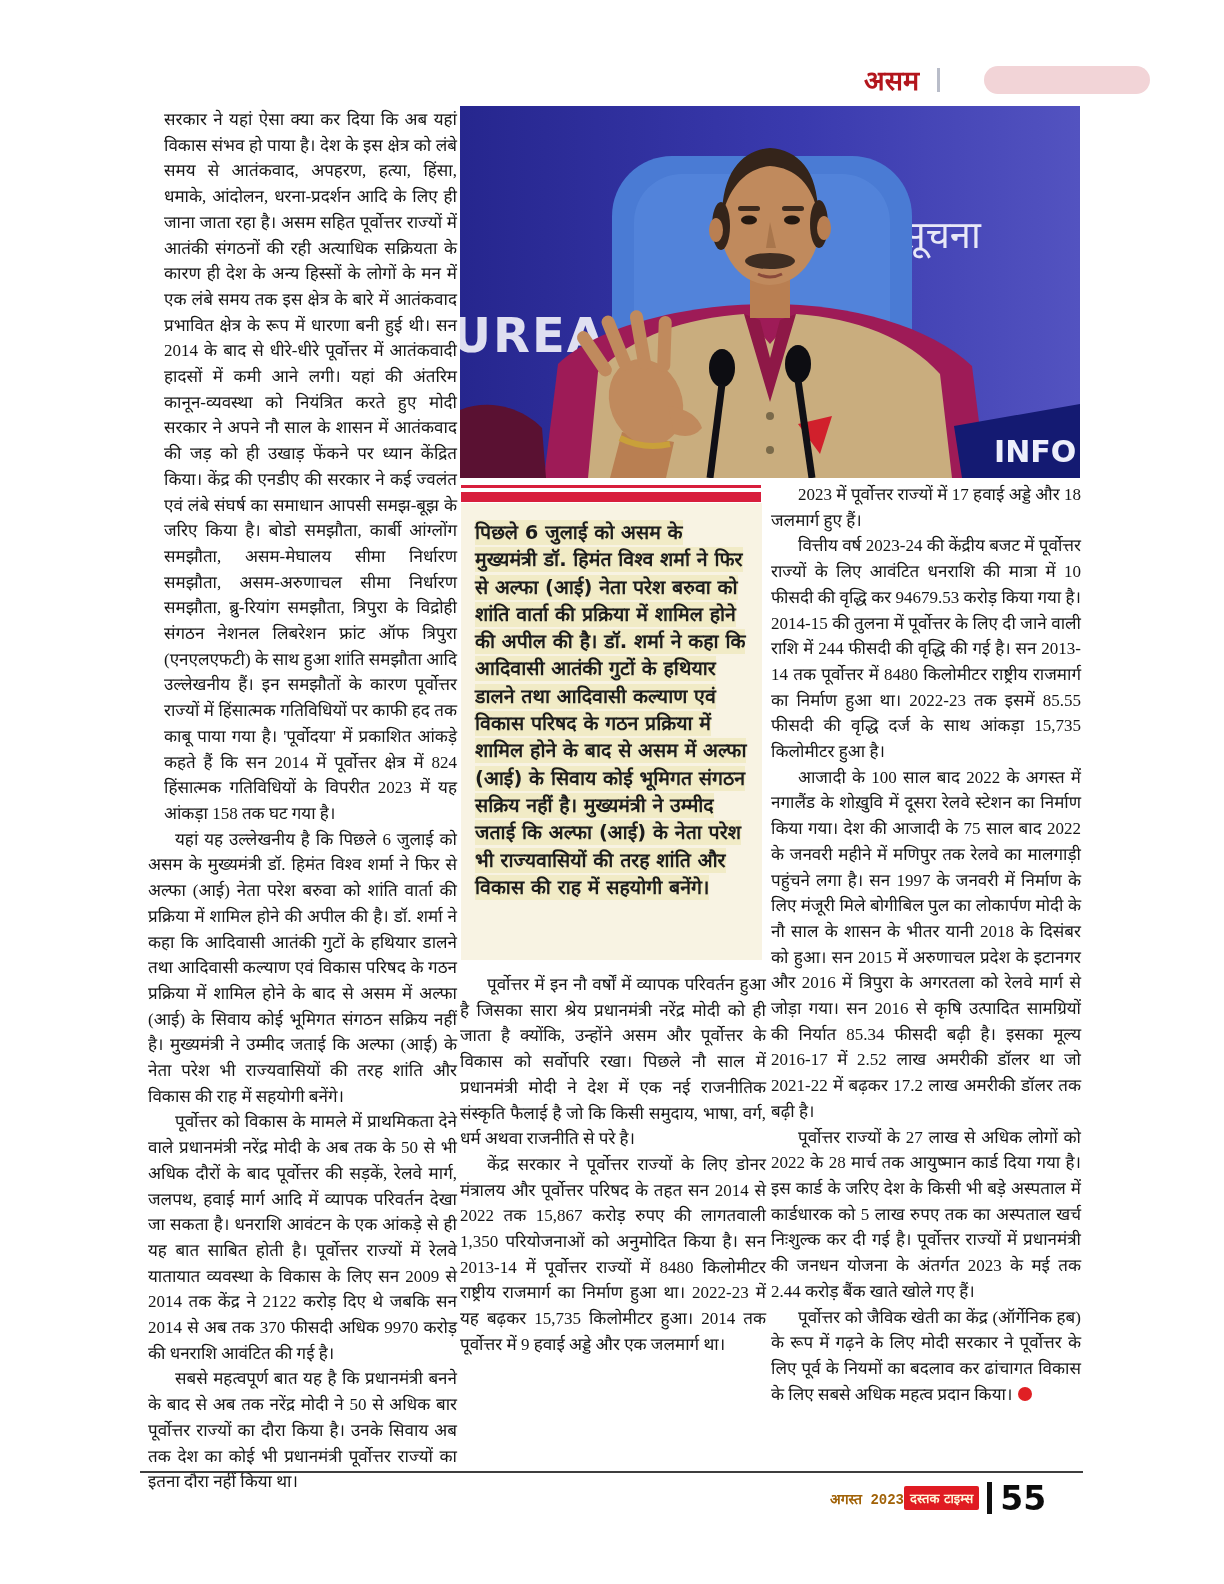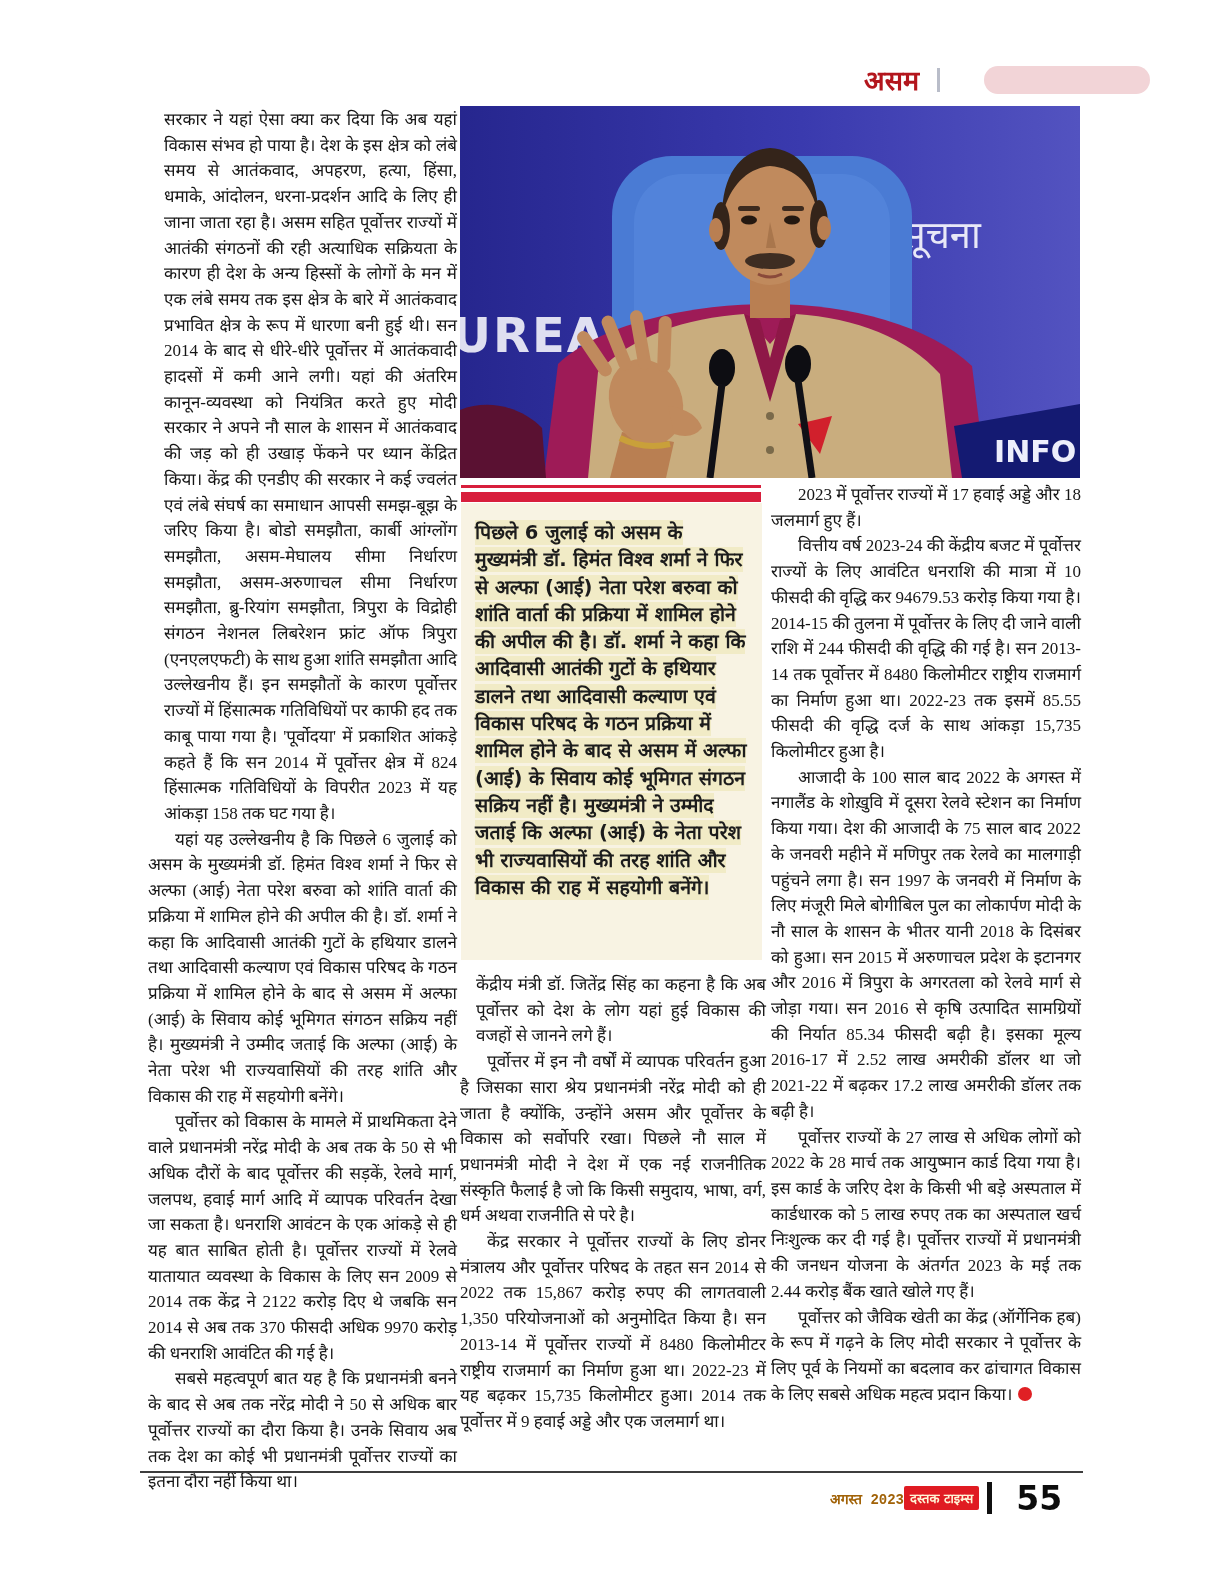--- a/index.html
+++ b/index.html
@@ -43,21 +43,21 @@
     background:var(--dot-red);margin-left:6px;vertical-align:-1px;}
   
   .footer-rule{left:140px;top:1471px;width:943px;height:2px;background:var(--footer-rule);}
   .footer-row{left:830px;top:1480px;height:36px;display:flex;align-items:center;}
   .footer-issue{font-family:Liberation Mono, monospace;font-weight:bold;
     font-size:14px;color:#a16207;}
   .footer-logo{background:var(--logo-red);color:#fff4d6;
     font-family:"DejaVu Sans","Liberation Sans",sans-serif;font-weight:bold;font-size:13px;
     padding:3px 6px;border-radius:2px;white-space:nowrap;}
   .footer-bar{margin-left:8px;width:5px;height:32px;background:#101010;}
-  .footer-page{margin-left:24px;font-family:"DejaVu Sans","Liberation Sans",sans-serif;
+  .footer-page{margin-left:8px;font-family:"DejaVu Sans","Liberation Sans",sans-serif;
     font-weight:bold;font-size:33px;color:#0c0c0c;line-height:1;}
 </style>
 </head>
 <body>
 
 <div class="abs header-row">
   <span class="section-label">असम</span>
   <span class="header-divider"></span>
   <span class="header-pill"></span>
 </div>
@@ -130,21 +130,20 @@
   <p class="para">सबसे महत्वपूर्ण बात यह है कि प्रधानमंत्री बनने के बाद से अब तक नरेंद्र मोदी ने 50 से अधिक बार पूर्वोत्तर राज्यों का दौरा किया है। उनके सिवाय अब तक देश का कोई भी प्रधानमंत्री पूर्वोत्तर राज्यों का इतना दौरा नहीं किया था।</p>
 </div>
 
 <div class="abs rule-thin"></div>
 <div class="abs rule-thick"></div>
 <div class="abs quote-box">
   <span class="quote-text">पिछले 6 जुलाई को असम के मुख्यमंत्री डॉ. हिमंत विश्व शर्मा ने फिर से अल्फा (आई) नेता परेश बरुवा को शांति वार्ता की प्रक्रिया में शामिल होने की अपील की है। डॉ. शर्मा ने कहा कि आदिवासी आतंकी गुटों के हथियार डालने तथा आदिवासी कल्याण एवं विकास परिषद के गठन प्रक्रिया में शामिल होने के बाद से असम में अल्फा (आई) के सिवाय कोई भूमिगत संगठन सक्रिय नहीं है। मुख्यमंत्री ने उम्मीद जताई कि अल्फा (आई) के नेता परेश भी राज्यवासियों की तरह शांति और विकास की राह में सहयोगी बनेंगे।</span>
 </div>
 
 <div class="abs col col-mid-text">
-  <p class="para no-indent">केंद्रीय मंत्री डॉ. जितेंद्र सिंह का कहना है कि अब पूर्वोत्तर को देश के लोग यहां हुई विकास की वजहों से जानने लगे हैं।</p>
   <p class="para">पूर्वोत्तर में इन नौ वर्षों में व्यापक परिवर्तन हुआ है जिसका सारा श्रेय प्रधानमंत्री नरेंद्र मोदी को ही जाता है क्योंकि, उन्होंने असम और पूर्वोत्तर के विकास को सर्वोपरि रखा। पिछले नौ साल में प्रधानमंत्री मोदी ने देश में एक नई राजनीतिक संस्कृति फैलाई है जो कि किसी समुदाय, भाषा, वर्ग, धर्म अथवा राजनीति से परे है।</p>
   <p class="para">केंद्र सरकार ने पूर्वोत्तर राज्यों के लिए डोनर मंत्रालय और पूर्वोत्तर परिषद के तहत सन 2014 से 2022 तक 15,867 करोड़ रुपए की लागतवाली 1,350 परियोजनाओं को अनुमोदित किया है। सन 2013-14 में पूर्वोत्तर राज्यों में 8480 किलोमीटर राष्ट्रीय राजमार्ग का निर्माण हुआ था। 2022-23 में यह बढ़कर 15,735 किलोमीटर हुआ। 2014 तक पूर्वोत्तर में 9 हवाई अड्डे और एक जलमार्ग था।</p>
 </div>
 
 <div class="abs col col-right">
   <p class="para">2023 में पूर्वोत्तर राज्यों में 17 हवाई अड्डे और 18 जलमार्ग हुए हैं।</p>
   <p class="para">वित्तीय वर्ष 2023-24 की केंद्रीय बजट में पूर्वोत्तर राज्यों के लिए आवंटित धनराशि की मात्रा में 10 फीसदी की वृद्धि कर 94679.53 करोड़ किया गया है। 2014-15 की तुलना में पूर्वोत्तर के लिए दी जाने वाली राशि में 244 फीसदी की वृद्धि की गई है। सन 2013-14 तक पूर्वोत्तर में 8480 किलोमीटर राष्ट्रीय राजमार्ग का निर्माण हुआ था। 2022-23 तक इसमें 85.55 फीसदी की वृद्धि दर्ज के साथ आंकड़ा 15,735 किलोमीटर हुआ है।</p>
   <p class="para">आजादी के 100 साल बाद 2022 के अगस्त में नगालैंड के शोख़ुवि में दूसरा रेलवे स्टेशन का निर्माण किया गया। देश की आजादी के 75 साल बाद 2022 के जनवरी महीने में मणिपुर तक रेलवे का मालगाड़ी पहुंचने लगा है। सन 1997 के जनवरी में निर्माण के लिए मंजूरी मिले बोगीबिल पुल का लोकार्पण मोदी के नौ साल के शासन के भीतर यानी 2018 के दिसंबर को हुआ। सन 2015 में अरुणाचल प्रदेश के इटानगर और 2016 में त्रिपुरा के अगरतला को रेलवे मार्ग से जोड़ा गया। सन 2016 से कृषि उत्पादित सामग्रियों की निर्यात 85.34 फीसदी बढ़ी है। इसका मूल्य 2016-17 में 2.52 लाख अमरीकी डॉलर था जो 2021-22 में बढ़कर 17.2 लाख अमरीकी डॉलर तक बढ़ी है।</p>
   <p class="para">पूर्वोत्तर राज्यों के 27 लाख से अधिक लोगों को 2022 के 28 मार्च तक आयुष्मान कार्ड दिया गया है। इस कार्ड के जरिए देश के किसी भी बड़े अस्पताल में कार्डधारक को 5 लाख रुपए तक का अस्पताल खर्च निःशुल्क कर दी गई है। पूर्वोत्तर राज्यों में प्रधानमंत्री की जनधन योजना के अंतर्गत 2023 के मई तक 2.44 करोड़ बैंक खाते खोले गए हैं।</p>
   <p class="para"><span>पूर्वोत्तर को जैविक खेती का केंद्र (ऑर्गेनिक हब) के रूप में गढ़ने के लिए मोदी सरकार ने पूर्वोत्तर के लिए पूर्व के नियमों का बदलाव कर ढांचागत विकास के लिए सबसे अधिक महत्व प्रदान किया।</span><span class="end-dot"></span></p>

